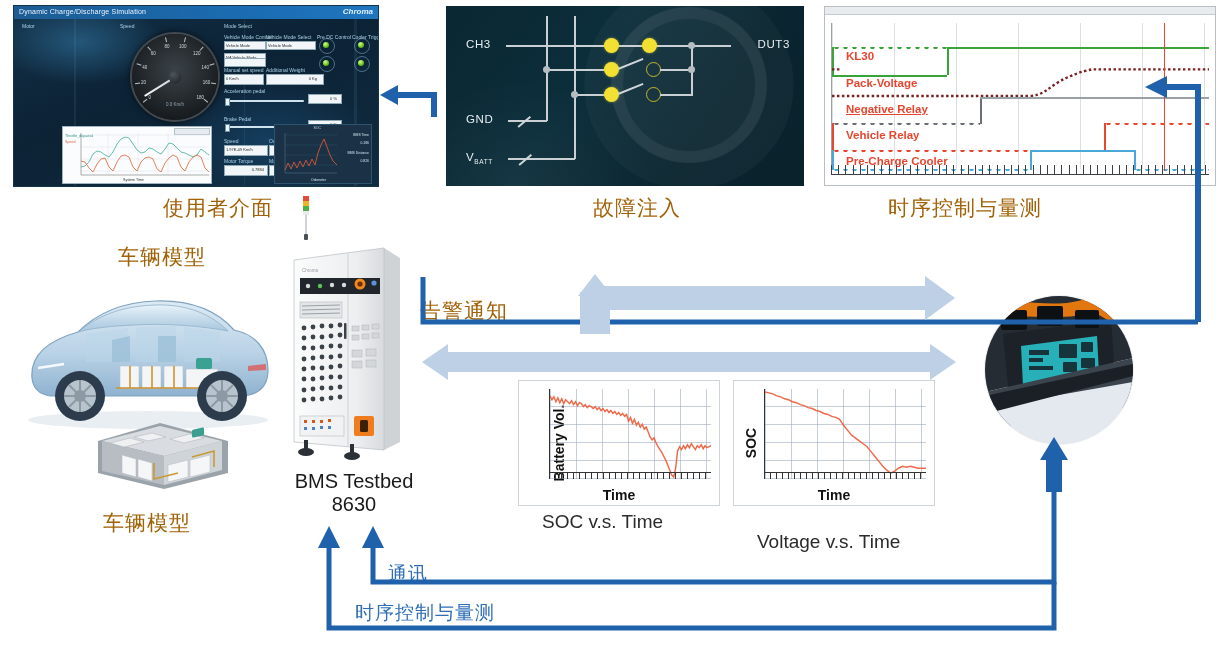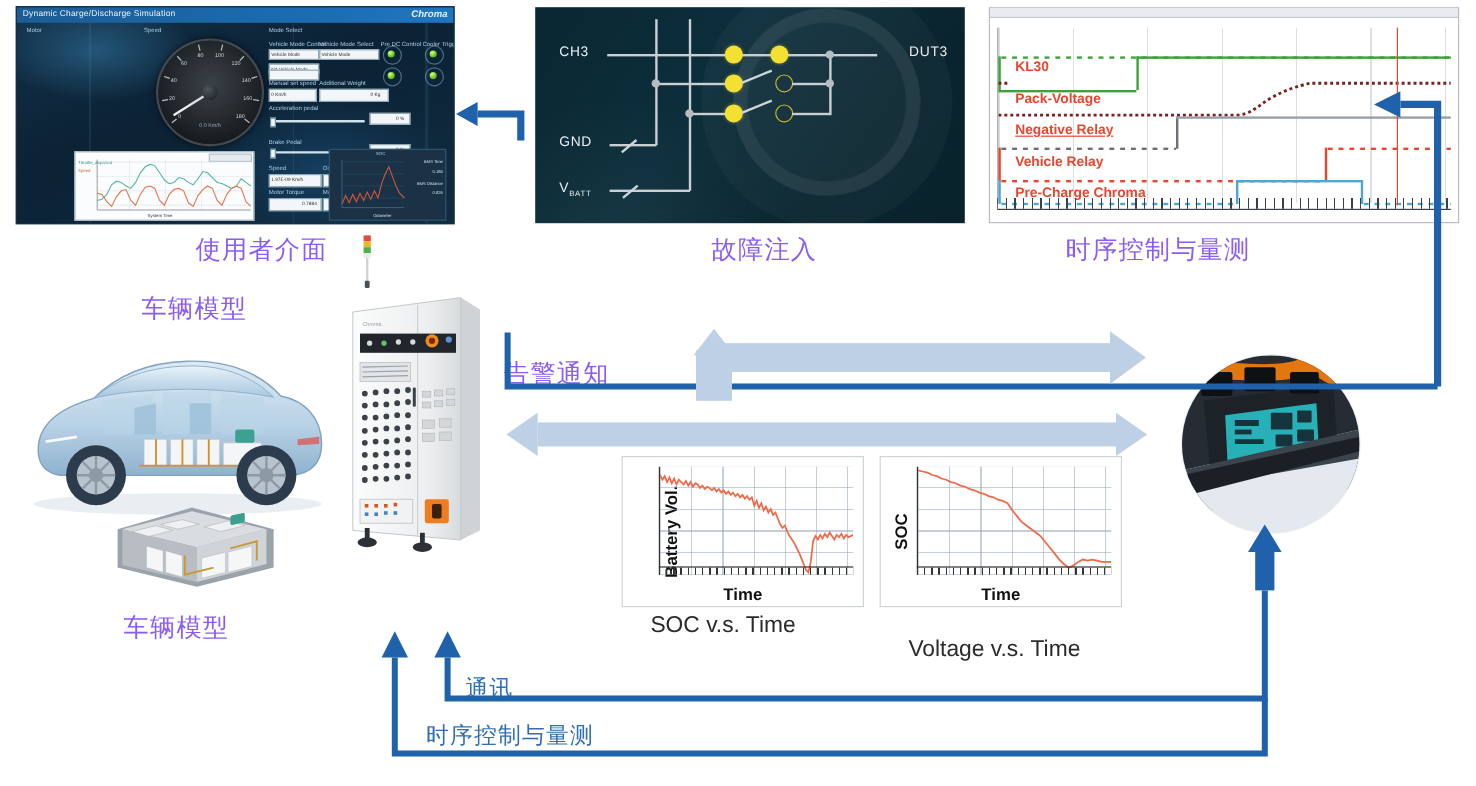--- a/index.html
+++ b/index.html
@@ -1,21 +1,21 @@
 <!DOCTYPE html>
 <html><head>
 <meta charset="utf-8">
 <style>
   html,body{margin:0;padding:0;background:#ffffff;}
   body{width:1230px;height:655px;position:relative;overflow:hidden;
        font-family:"Liberation Sans","DejaVu Sans",sans-serif;}
   .abs{position:absolute;}
 
   
-  .cn-label{color:#8b5cf6;font-size:21px;font-weight:400;letter-spacing:1px;white-space:nowrap;}
+  .cn-label{color:#a16207;font-size:21px;font-weight:400;letter-spacing:1px;white-space:nowrap;}
   .cn-label-sm{color:#2f6fb5;font-size:19px;font-weight:400;letter-spacing:1px;white-space:nowrap;}
   .en-label{color:#1a1a1a;font-size:20px;white-space:nowrap;text-align:center;line-height:1.15;}
   .cap-label{color:#2b2b2b;font-size:19px;white-space:nowrap;}
 
   
   #hmi{left:14px;top:6px;width:364px;height:180px;background:#0d2433;overflow:hidden;
        box-shadow:0 0 0 1px #14344a;}
   #hmi .bgphoto{position:absolute;inset:0;
      background:
       radial-gradient(ellipse 120px 60px at 18% 20%, rgba(60,140,190,.45), transparent 70%),
@@ -353,35 +353,37 @@
     <div class="dotrail" style="left:272px;top:100px;width:105px;color:#e8462f;"></div>
     <div class="vline" style="left:0;top:100px;height:28px;background:#e8462f;"></div>
     <div class="sname" style="top:106px;">Vehicle Relay</div>
 
     <div class="dotrail" style="left:0;top:146px;width:198px;color:#4aa8d8;"></div>
     <div class="vline" style="left:198px;top:127px;height:20px;background:#4aa8d8;"></div>
     <div class="hline" style="left:198px;top:127px;width:105px;background:#4aa8d8;"></div>
     <div class="vline" style="left:302px;top:127px;height:20px;background:#4aa8d8;"></div>
     <div class="dotrail" style="left:302px;top:146px;width:75px;color:#4aa8d8;"></div>
     <div class="vline" style="left:0;top:127px;height:20px;background:#4aa8d8;"></div>
-    <div class="sname" style="top:132px;">Pre-Charge Chroma</div>
+    <div class="sname" style="top:132px;">Pre-Charge Cooler</div>
 
     <div class="cursor" style="left:332px;top:0;height:148px;"></div>
   </div>
   <div class="ruler"></div>
 </div>
 
 <div class="abs cn-label" style="left:163px;top:194px;">使用者介面</div>
 <div class="abs cn-label" style="left:593px;top:194px;">故障注入</div>
 <div class="abs cn-label" style="left:888px;top:194px;">时序控制与量测</div>
 
 <div class="abs cn-label" style="left:118px;top:243px;">车辆模型</div>
 <div class="abs cn-label" style="left:103px;top:509px;">车辆模型</div>
 
 <div class="abs en-label" style="left:281px;top:470px;width:146px;">
+  <div>BMS Testbed</div>
+  <div>8630</div>
 </div>
 
 <div class="abs cn-label" style="left:420px;top:297px;">告警通知</div>
 <div class="abs cn-label-sm" style="left:388px;top:561px;">通讯</div>
 <div class="abs cn-label-sm" style="left:355px;top:600px;">时序控制与量测</div>
 
 <div class="abs cap-label" style="left:542px;top:511px;">SOC v.s. Time</div>
 <div class="abs cap-label" style="left:757px;top:531px;">Voltage v.s. Time</div>
 
 <div id="car" class="abs">

